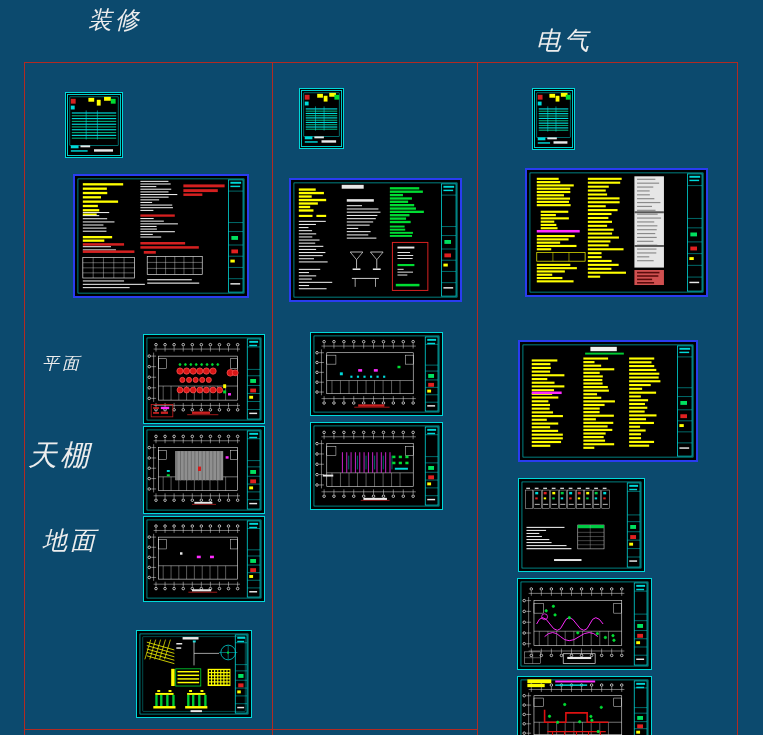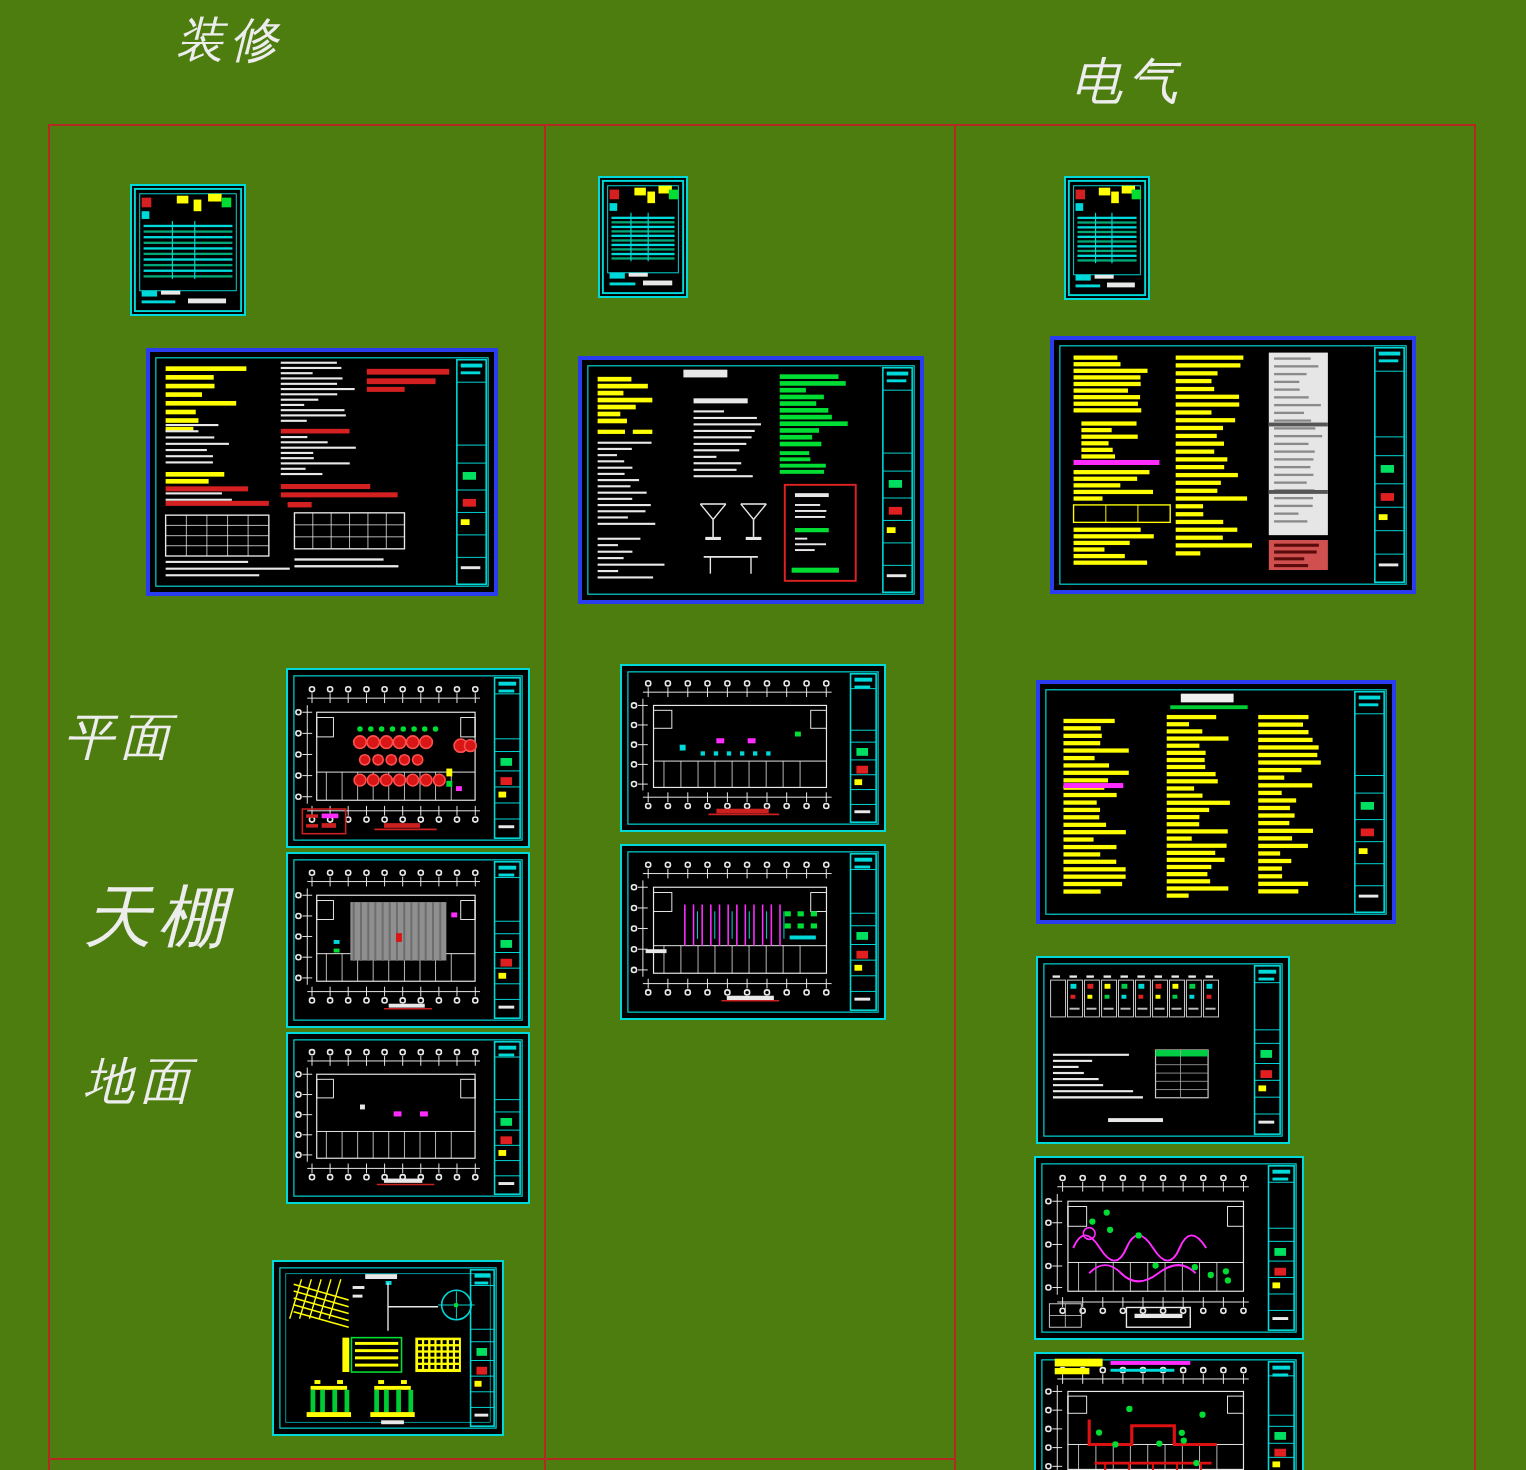--- a/index.html
+++ b/index.html
@@ -1,34 +1,34 @@
 <!DOCTYPE html>
 <html><head>
 <meta charset="utf-8">
 <style>
   html,body{margin:0;padding:0;background:#000;}
-  #canvas{position:relative;width:763px;height:735px;background:#4d7c0f;overflow:hidden;
+  #canvas{position:relative;width:763px;height:735px;background:#0c4a6e;overflow:hidden;
           font-family:"DejaVu Sans",sans-serif;}
   .cjk{position:absolute;color:#ededed;font-style:italic;letter-spacing:3px;white-space:nowrap;
        font-family:"DejaVu Sans",sans-serif;font-weight:400;}
   .redline{position:absolute;background:#b22a22;}
   .sheet{position:absolute;background:#000;box-sizing:border-box;}
   .sheet-cyan{border:1px solid #00d9d9;}
   .sheet-blue{border:2px solid #2a3cf0;}
   .sheet svg{display:block;width:100%;height:100%;}
 </style>
 </head>
 <body>
 
 <div id="canvas">
   <span class="cjk" style="left:88px;top:4px;font-size:24px">装修</span>
   <span class="cjk" style="left:536px;top:24px;font-size:25px">电气</span>
 
-  <span class="cjk" style="left:32px;top:352px;font-size:25px">平面</span>
-  <span class="cjk" style="left:42px;top:436px;font-size:34px">天棚</span>
+  <span class="cjk" style="left:42px;top:352px;font-size:17px">平面</span>
+  <span class="cjk" style="left:28px;top:436px;font-size:29px">天棚</span>
   <span class="cjk" style="left:42px;top:524px;font-size:25px">地面</span>
 
   <div id="layers">
       <div class="redline" style="left: 24px; top: 62px; width: 1px; height: 673px;"></div>
       <div class="redline" style="left: 272px; top: 62px; width: 1px; height: 673px;"></div>
       <div class="redline" style="left: 477px; top: 62px; width: 1px; height: 673px;"></div>
       <div class="redline" style="left: 737px; top: 62px; width: 1px; height: 673px;"></div>
       <div class="redline" style="left: 24px; top: 62px; width: 713px; height: 1px;"></div>
       <div class="redline" style="left: 24px; top: 729px; width: 453px; height: 1px;"></div>
       <div class="sheet sheet-cyan" style="left: 65px; top: 92px; width: 58px; height: 66px;">

